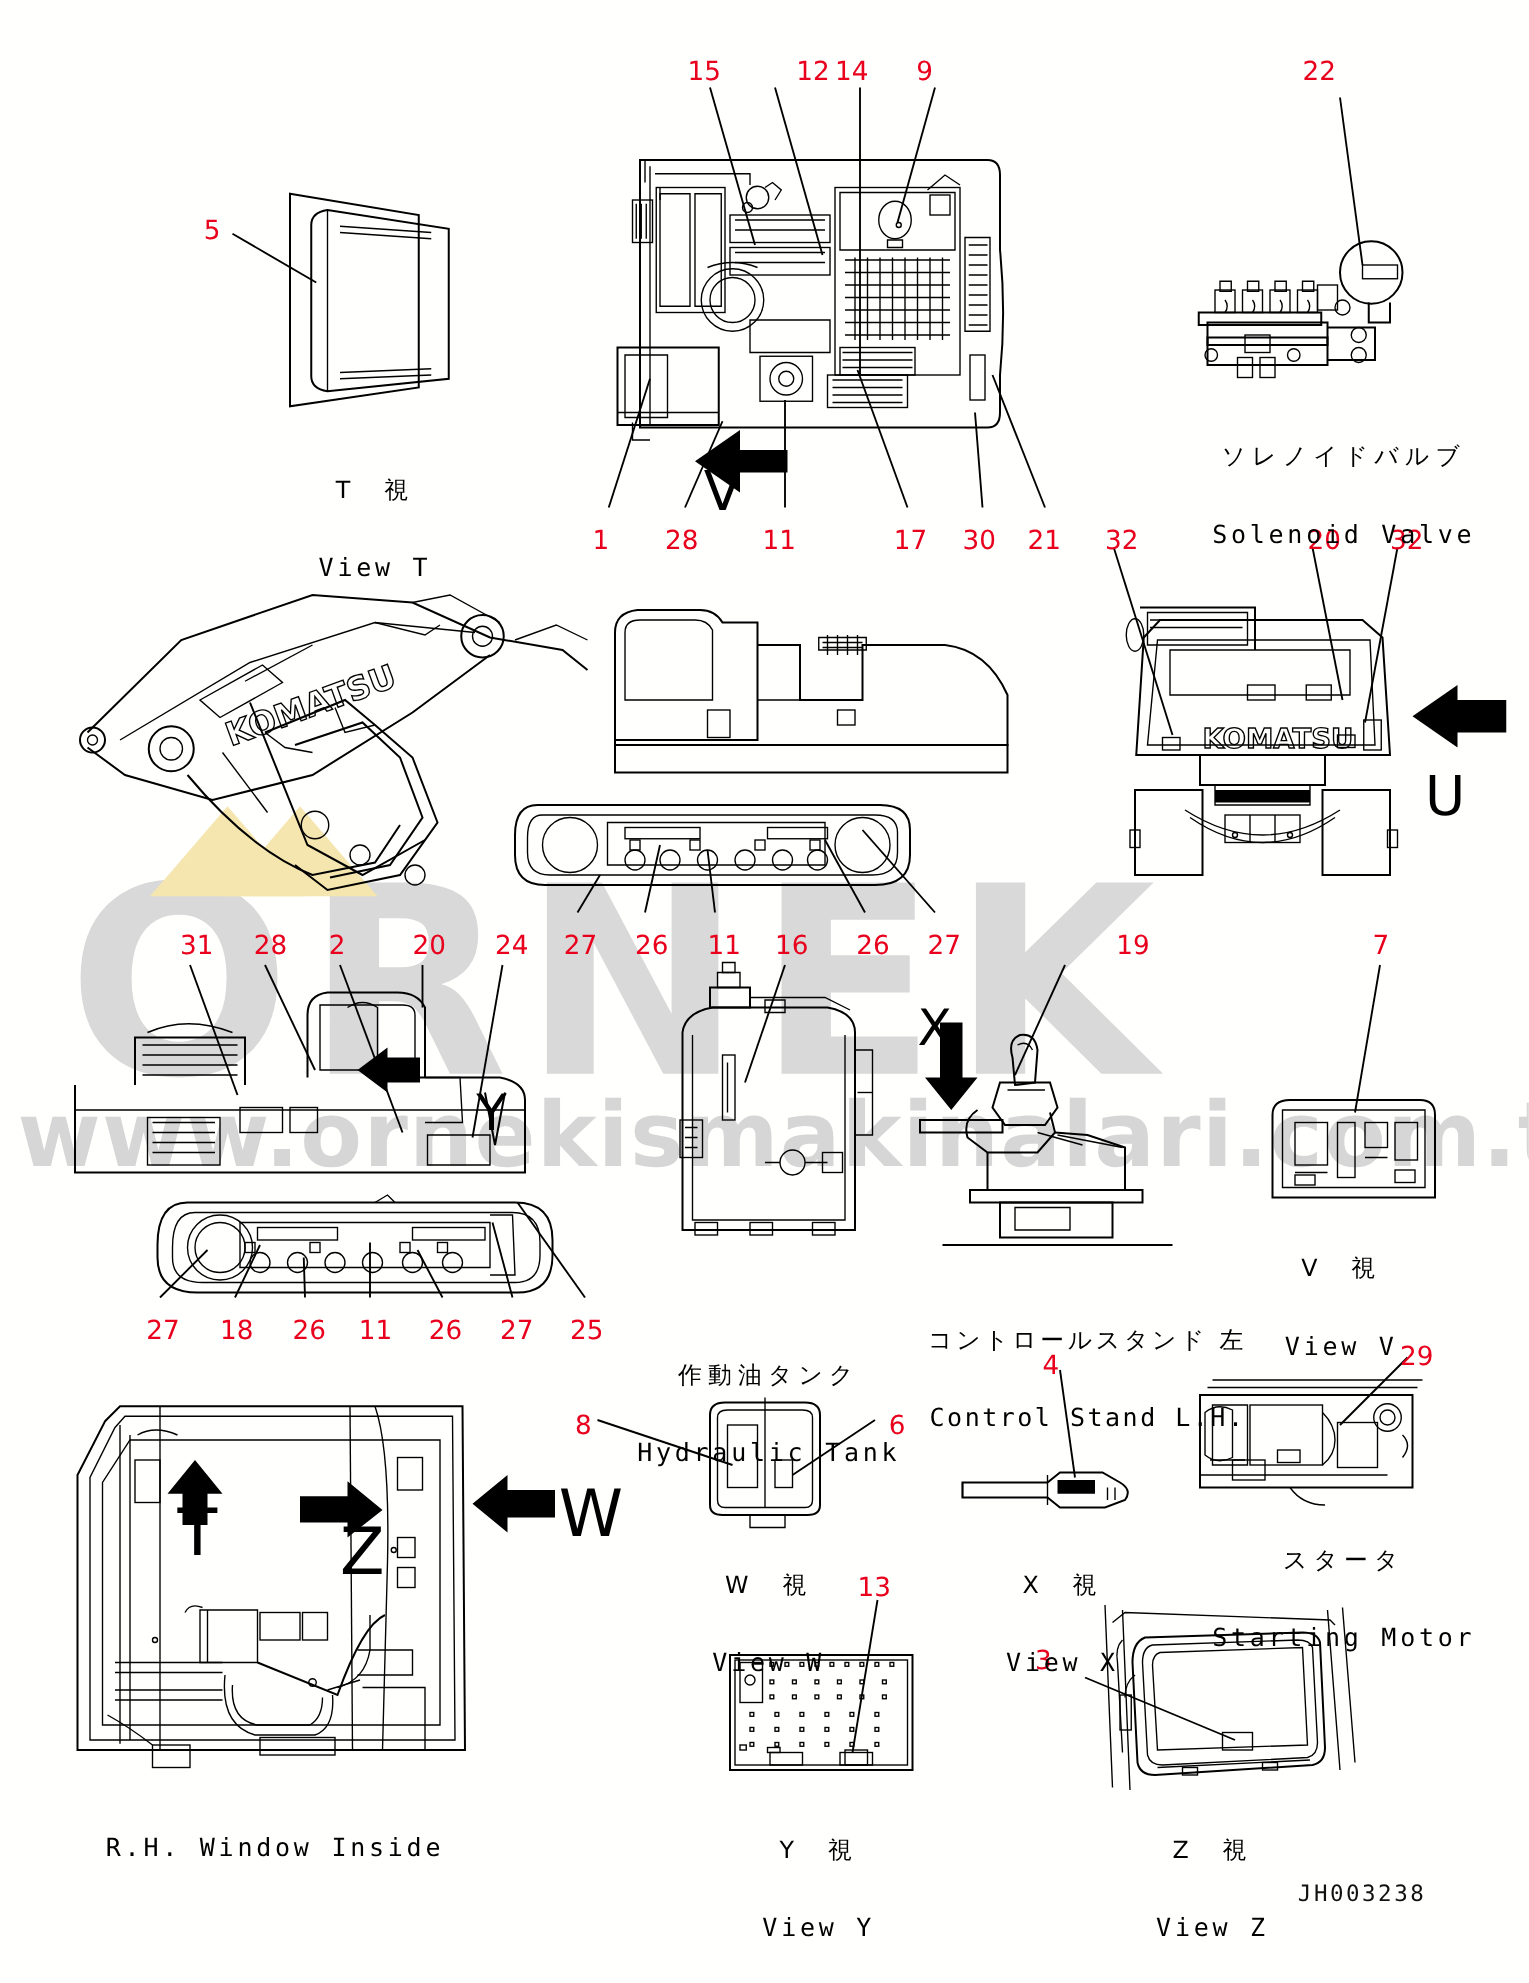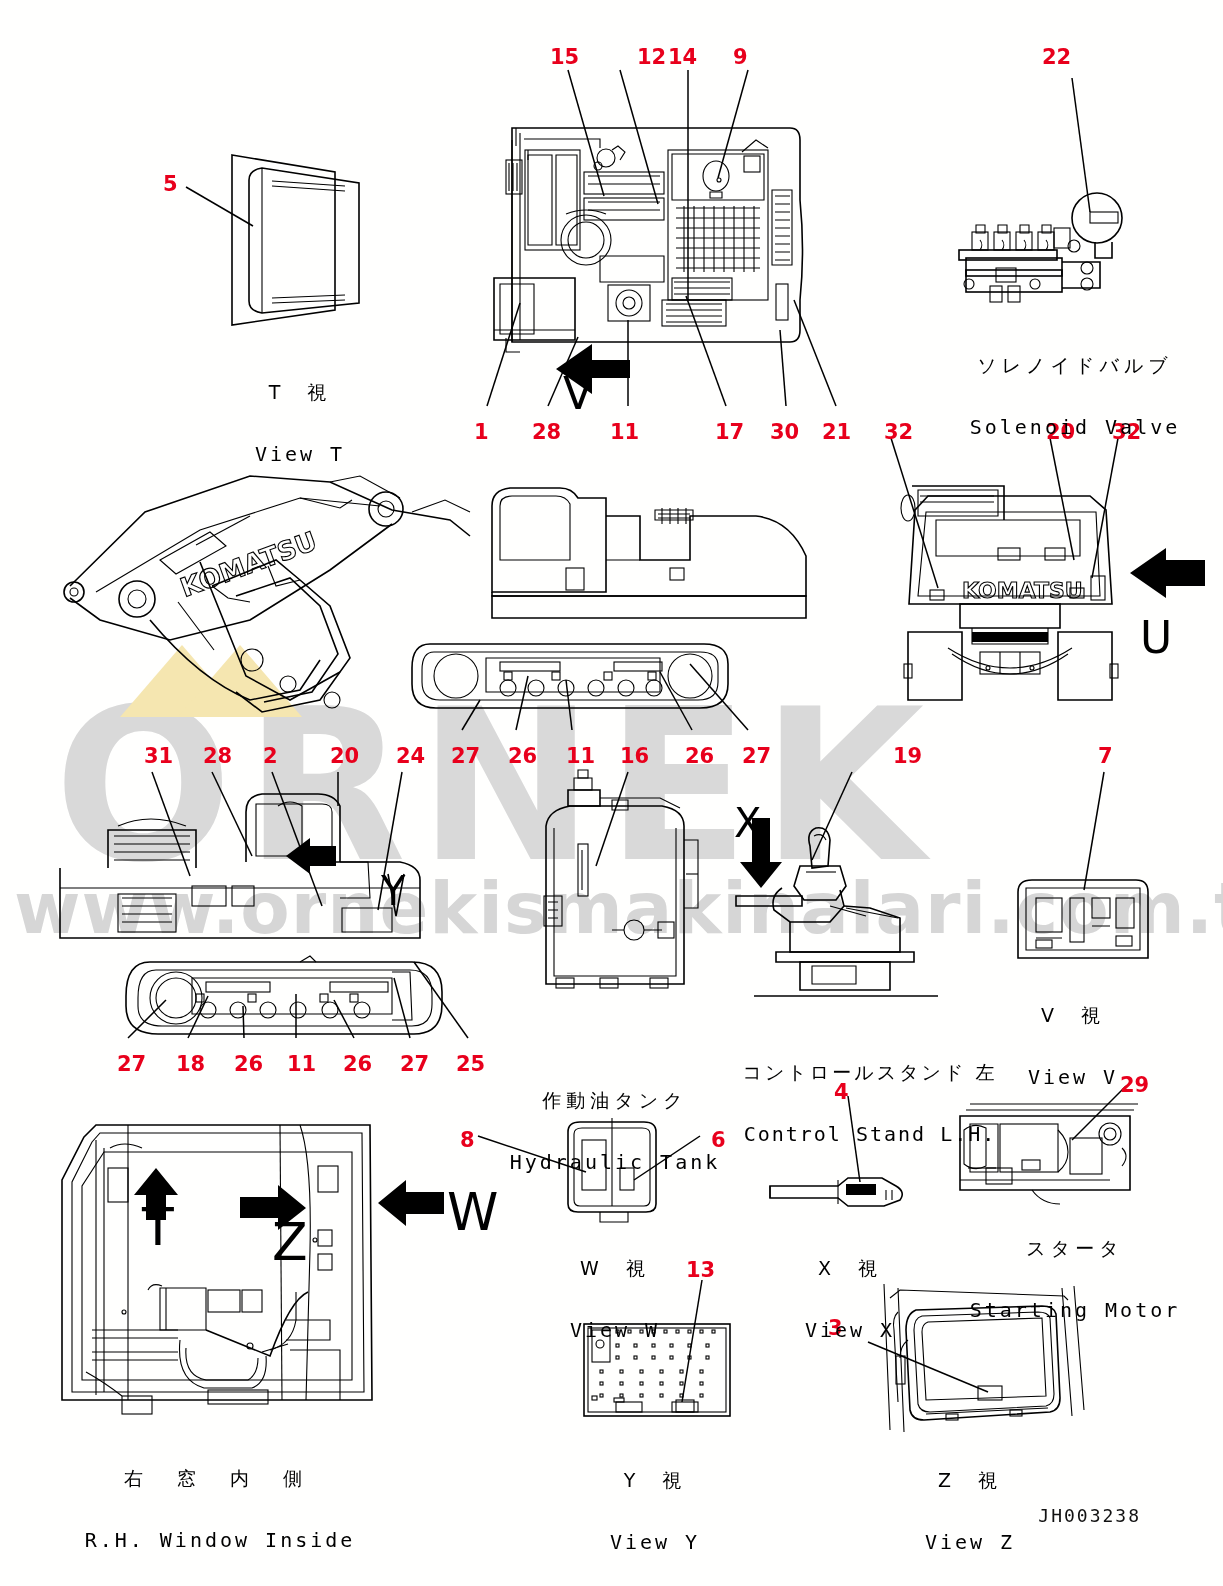--- a/index.html
+++ b/index.html
@@ -23,21 +23,21 @@
     border-bottom:72px solid #f5e6b0;
   }
   .wm-url{
     left:14px;top:866px;width:1200px;
     font-family:"DejaVu Sans","Liberation Sans",sans-serif;
     font-weight:bold;font-size:72px;letter-spacing:1px;
     color:#d6d6d6;white-space:nowrap;
   }
 
   
-  .cal{position:absolute;color:#e8001c;font-weight:bold;font-size:21px;
+  .cal{position:absolute;color:#e8001c;font-weight:normal;font-size:21px;
        font-family:"DejaVu Sans","Liberation Sans",sans-serif;letter-spacing:0px;text-align:center;}
   .lbl{position:absolute;text-align:center;color:#000;white-space:pre;}
   .lbl .jp{display:block;font-size:19px;letter-spacing:5px;line-height:24px;
            font-family:"DejaVu Sans","Liberation Sans",sans-serif;}
   .lbl .en{display:block;font-size:20px;letter-spacing:3px;line-height:25px;}
   .viewmark{position:absolute;font-size:44px;font-weight:500;color:#000;
             font-family:"DejaVu Sans","Liberation Sans",sans-serif;}
   .docid{position:absolute;right:82px;bottom:60px;font-size:18px;letter-spacing:2px;color:#111;}
   svg{position:absolute;left:0;top:0;overflow:visible;}
   .ln{stroke:#000;stroke-width:1.6;fill:none;}
@@ -651,19 +651,18 @@
     <span class="jp">Y  視</span>
     <span class="en">View Y</span>
   </div>
 
   <div class="lbl" style="left:880px;top:1430px;width:180px">
     <span class="jp">Z  視</span>
     <span class="en">View Z</span>
   </div>
 
   <div class="lbl" style="left:30px;top:1428px;width:380px">
-    <span class="jp" style="letter-spacing:14px">右 窓 内 側</span>
     <span class="en" style="letter-spacing:3px">R.H. Window Inside</span>
   </div>
 
   <div class="docid">JH003238</div>
 
 </div>
 
 </body></html>

